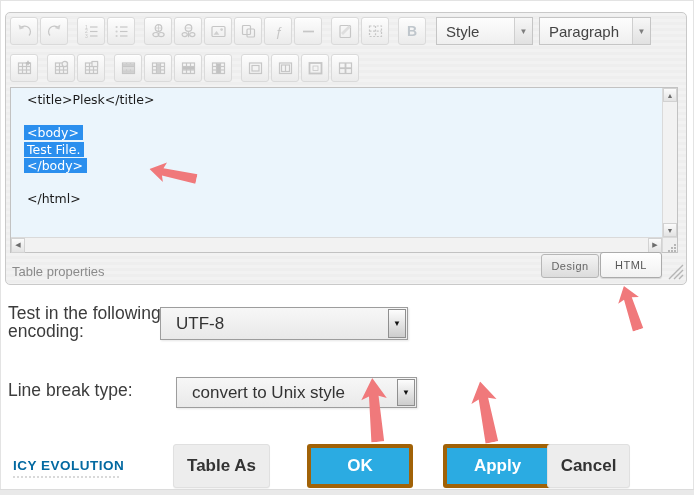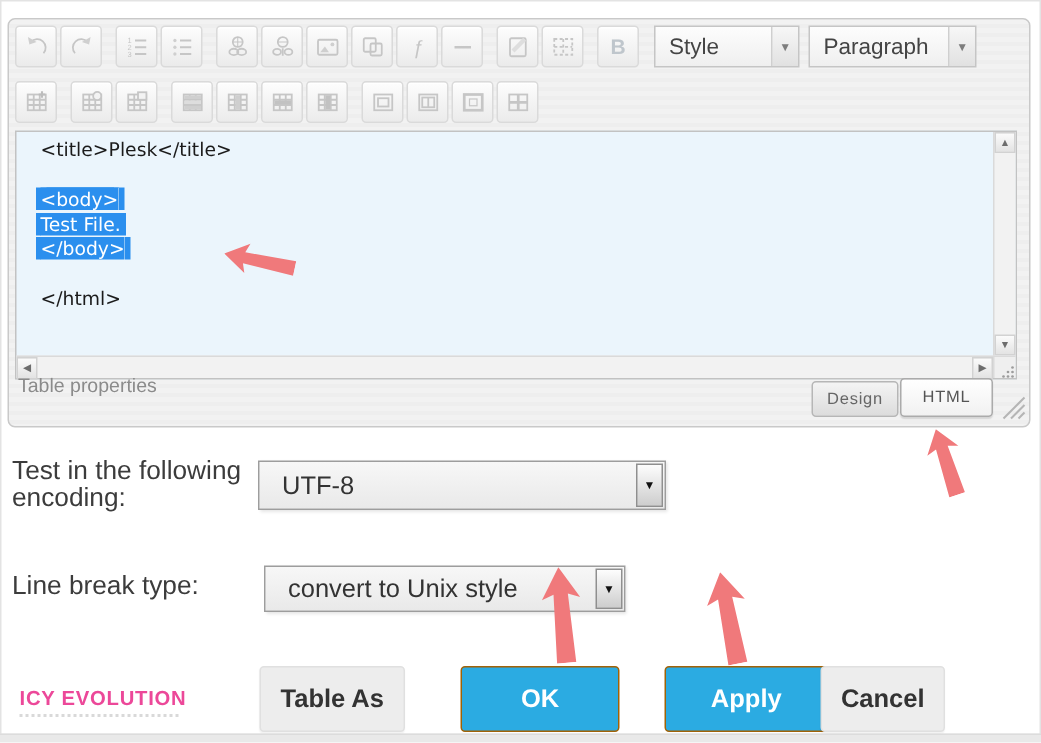--- a/index.html
+++ b/index.html
@@ -35,21 +35,21 @@
   .vsb{background:#f2f2f2;border-left:1px solid #dadada;display:flex;flex-direction:column;
     justify-content:space-between;align-items:center}
   .hsb{background:#f2f2f2;border-top:1px solid #dadada;display:flex;justify-content:space-between;align-items:center}
   .sbtn{width:14px;height:14px;background:linear-gradient(#fbfbfb,#e3e3e3);border:1px solid #d2d2d2;
     color:#6d6d6d;font-size:7px;display:flex;align-items:center;justify-content:center;box-sizing:border-box}
   .hsb .sbtn{height:15px}
   .corner{background:#efefef;border-top:1px solid #dadada;border-left:1px solid #dadada;
     display:flex;align-items:flex-end;justify-content:flex-end}
 
   
-  #status-text{position:absolute;left:6px;top:236px;font-size:13px;color:#8b8b8b}
+  #status-text{position:absolute;left:6px;top:251px;font-size:13px;color:#8b8b8b}
   .modebtn{position:absolute;border-radius:3px;font-size:11px;display:flex;align-items:center;
     justify-content:center;box-sizing:border-box;letter-spacing:.5px}
   #design-btn{left:535px;top:241px;width:58px;height:24px;color:#666;
     background:linear-gradient(#f4f4f4,#dcdcdc);border:1px solid #b6b6b6}
   #html-btn{left:594px;top:239px;width:62px;height:26px;color:#555;
     background:linear-gradient(#ffffff,#f1f1f1);border:1px solid #ababab;box-shadow:0 1px 1px rgba(0,0,0,.12)}
   #resize-grip{position:absolute;left:658px;top:247px}
 
   
   .arrow{position:absolute;width:34px;height:64px;z-index:6;pointer-events:none}
@@ -58,35 +58,35 @@
   #arrow-ok{left:358px;top:378px;transform:rotate(-5deg) scaleX(.8)}
   #arrow-apply{left:469px;top:380px;transform:rotate(-11deg) scale(.8,.97)}
 
   
   .flabel{position:absolute;font-size:17.5px;color:#3c3c3c}
   #enc-label-1{left:8px;top:303px;width:162px;white-space:nowrap;overflow:hidden}
   #enc-label-2{left:8px;top:321px}
   #lb-label{left:8px;top:380px}
   .fselect{position:absolute;border:1px solid #9d9d9d;background:linear-gradient(#f7f7f7,#e9e9e9);
     box-shadow:1px 1px 2px rgba(0,0,0,.10);font-size:17px;color:#333;display:flex;align-items:center;box-sizing:border-box}
-  #enc-select{left:172px;top:307px;width:272px;height:33px}
+  #enc-select{left:160px;top:307px;width:248px;height:33px}
   #lb-select{left:176px;top:377px;width:241px;height:31px}
   .fselect .val{padding-left:15px;flex:1;white-space:nowrap}
   .fselect .sarr{width:16px;align-self:stretch;margin:1px;border:1px solid #8f8f8f;
     background:linear-gradient(#fdfdfd,#cdcdcd);display:flex;align-items:center;justify-content:center;
     font-size:8px;color:#111}
 
   .btn{position:absolute;top:444px;height:44px;border-radius:3px;font-size:17px;font-weight:bold;
     display:flex;align-items:center;justify-content:center;box-sizing:border-box;cursor:default}
   .btn.gray{background:#ededed;border:1px solid #e0e0e0;color:#333;box-shadow:0 1px 1px rgba(0,0,0,.05)}
-  .btn.blue{background:#2babe2;border:1px solid #a16207;color:#fff}
+  .btn.blue{background:#2babe2;border:4px solid #a16207;color:#fff}
   #save-as-btn{left:173px;width:97px} #ok-btn{left:307px;width:106px}
   #apply-btn{left:443px;width:109px} #cancel-btn{left:547px;width:83px}
 
-  #watermark{position:absolute;left:13px;top:458px;color:#ec4899;font-weight:bold;
+  #watermark{position:absolute;left:13px;top:458px;color:#0369a1;font-weight:bold;
     font-size:13.5px;letter-spacing:.5px}
   #watermark-line{position:absolute;left:13px;top:476px;width:106px;border-top:2px dotted #d9d9d9}
   #bottom-strip{position:absolute;left:0;top:489px;width:694px;height:6px;background:#e9e9e9;
     border-top:1px solid #dcdcdc;box-sizing:border-box}
 </style>
 </head>
 <body>
 
 <div class="page-frame"></div>
 

